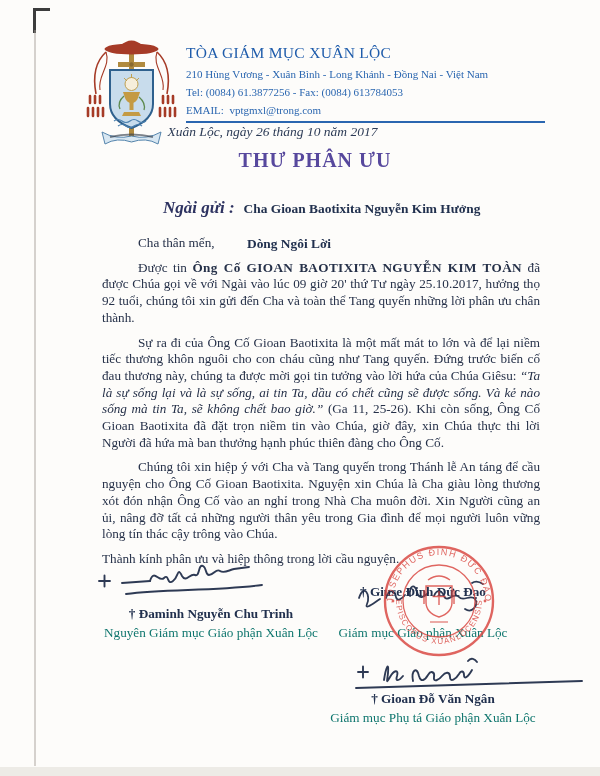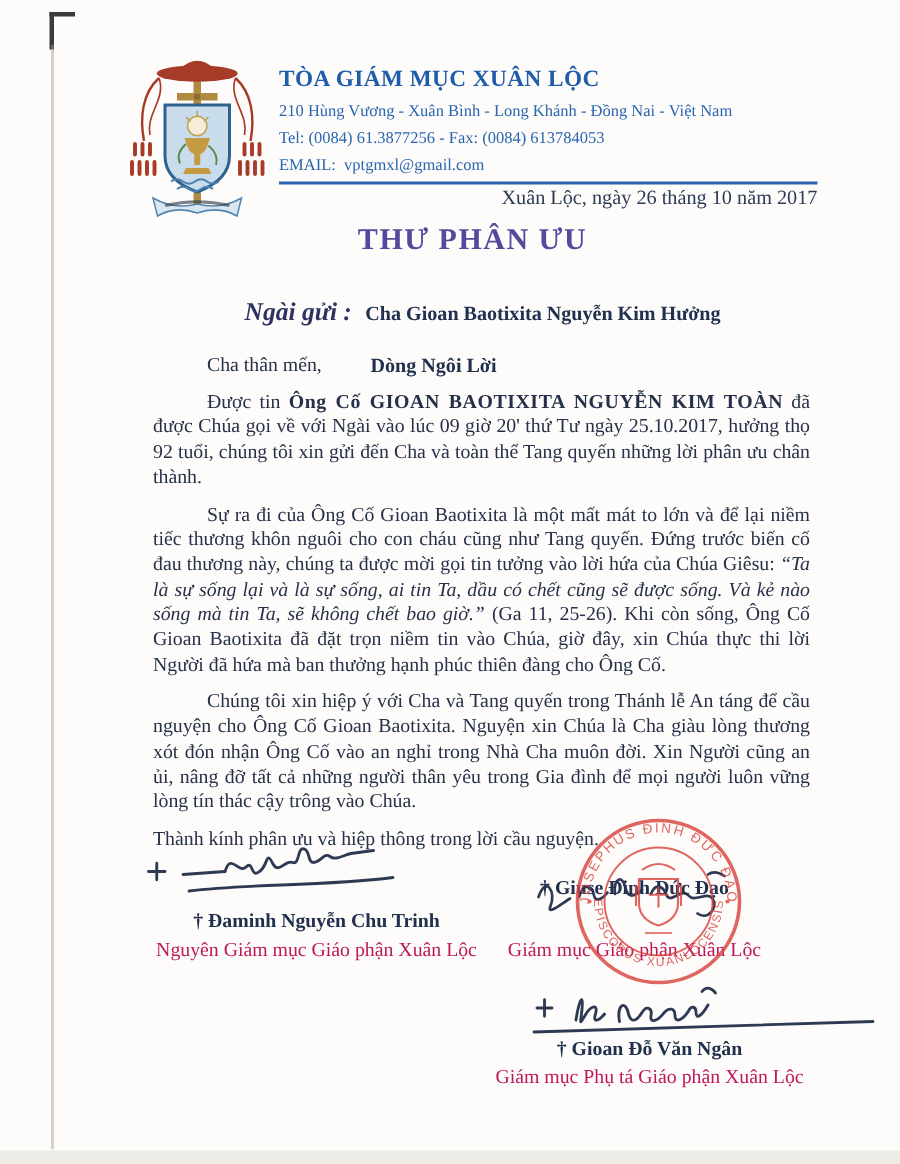--- a/index.html
+++ b/index.html
@@ -7,44 +7,44 @@
         font-family:"Liberation Serif","DejaVu Serif",serif;color:#263149;}
   
   .corner-mark{position:absolute;left:33px;top:8px;width:17px;height:25px;}
   .corner-mark .h{position:absolute;left:0;top:0;width:17px;height:3px;background:#3c3c3c;}
   .corner-mark .v{position:absolute;left:0;top:0;width:3px;height:25px;background:#3c3c3c;}
   .edge-line{position:absolute;left:34px;top:30px;width:2px;height:736px;background:rgba(164,158,150,.45);}
   .bottom-strip{position:absolute;left:0;top:767px;width:600px;height:9px;background:#edebe6;}
   
   .coat{position:absolute;left:80px;top:34px;width:104px;height:112px;}
   .hdr{position:absolute;left:186px;top:44px;width:380px;}
-  .org{font-size:15.5px;font-weight:bold;color:#1f5cab;letter-spacing:.3px;margin-bottom:3px;}
+  .org{font-size:15.5px;font-weight:normal;color:#1f5cab;letter-spacing:.3px;margin-bottom:3px;}
   .addr{font-size:11px;color:#2a66b0;line-height:18px;}
   .hdr-rule{position:absolute;left:186px;top:121px;width:359px;height:2px;background:#2a66b0;}
-  .date{position:absolute;left:0;top:124px;width:545px;text-align:right;
-        font-size:13.5px;color:#2b3a55;}
+  .date{position:absolute;left:0;top:124px;width:545px;text-align:center;
+        font-size:13.5px;font-style:italic;color:#2b3a55;}
   .title{position:absolute;left:15px;top:149px;width:600px;text-align:center;
          font-size:20px;font-weight:bold;color:#57489d;letter-spacing:1px;}
   
   .recipient{position:absolute;left:163px;top:198px;display:flex;align-items:baseline;gap:9px;}
   .salut{font-size:17px;font-style:italic;font-weight:bold;color:#2d3260;}
   .rname{font-size:13.4px;font-weight:bold;color:#21304e;}
   .congregation{position:absolute;left:247px;top:236px;font-size:13.4px;font-weight:bold;color:#21304e;}
   
   .body{position:absolute;left:102px;top:235px;width:438px;font-size:13.2px;line-height:16.7px;}
   .body p{margin:0;padding:0;}
   .greet{text-indent:36px;}
   .para{margin-top:8px !important;text-align:justify;text-indent:36px;}
   .para i{font-style:italic;}
   .para b{letter-spacing:.4px;}
   .closing{margin-top:8px !important;padding-left:86px;}
   
   .sig-svg{position:absolute;}
   .sig-name{position:absolute;text-align:center;font-size:13.2px;font-weight:bold;color:#21304e;}
-  .sig-title{position:absolute;text-align:center;font-size:13.2px;color:#be185d;}
+  .sig-title{position:absolute;text-align:center;font-size:13.2px;color:#0f766e;}
   .n1{left:75px;top:606px;width:272px;} .t1{left:60px;top:625px;width:302px;}
   .n2{left:310px;top:584px;width:226px;} .t2{left:300px;top:625px;width:246px;}
   .n3{left:315px;top:691px;width:236px;} .t3{left:305px;top:710px;width:256px;}
   .seal{position:absolute;left:380px;top:542px;width:118px;height:118px;opacity:.82;}
   .cross{font-weight:bold;}
 </style>
 </head>
 <body>
 
 <div class="page">
@@ -77,21 +77,21 @@
     <path d="M44 62 q-7 6 -4 13 M59 63 q7 6 5 13" stroke="#5d8a4f" stroke-width="1.3" fill="none"></path>
     <path d="M34 87 q4 -3 8 0 t8 0 t8 0 t8 0 M38 92 q4 -3 8 0 t8 0 t8 0" stroke="#4a7fae" stroke-width="1.2" fill="none"></path>
     <path d="M22 98 Q36 106 51.5 102 Q67 106 81 98 L78 110 Q66 103 51.5 108 Q37 103 25 110 Z" fill="#d8e7f2" stroke="#5585ad" stroke-width="1"></path>
     <path d="M30 103 Q51.5 98 73 103" stroke="#37414f" stroke-width="2" fill="none" opacity=".65"></path>
   </svg>
 
   <div class="hdr">
     <div class="org">TÒA GIÁM MỤC XUÂN LỘC</div>
     <div class="addr">210 Hùng Vương - Xuân Bình - Long Khánh - Đồng Nai - Việt Nam</div>
     <div class="addr">Tel: (0084) 61.3877256 - Fax: (0084) 613784053</div>
-    <div class="addr"><span>EMAIL:</span>&nbsp; <span>vptgmxl@gmail.com</span></div>
+    <div class="addr"><span>EMAIL:</span>&nbsp; <span>vptgmxl@trong.com</span></div>
   </div>
   <div class="hdr-rule"></div>
 
   <div class="date">Xuân Lộc, ngày 26 tháng 10 năm 2017</div>
 
   <div class="title">THƯ PHÂN ƯU</div>
 
   <div class="recipient">
     <span class="salut">Ngài gửi :</span>
     <span class="rname">Cha Gioan Baotixita Nguyễn Kim Hưởng</span>

